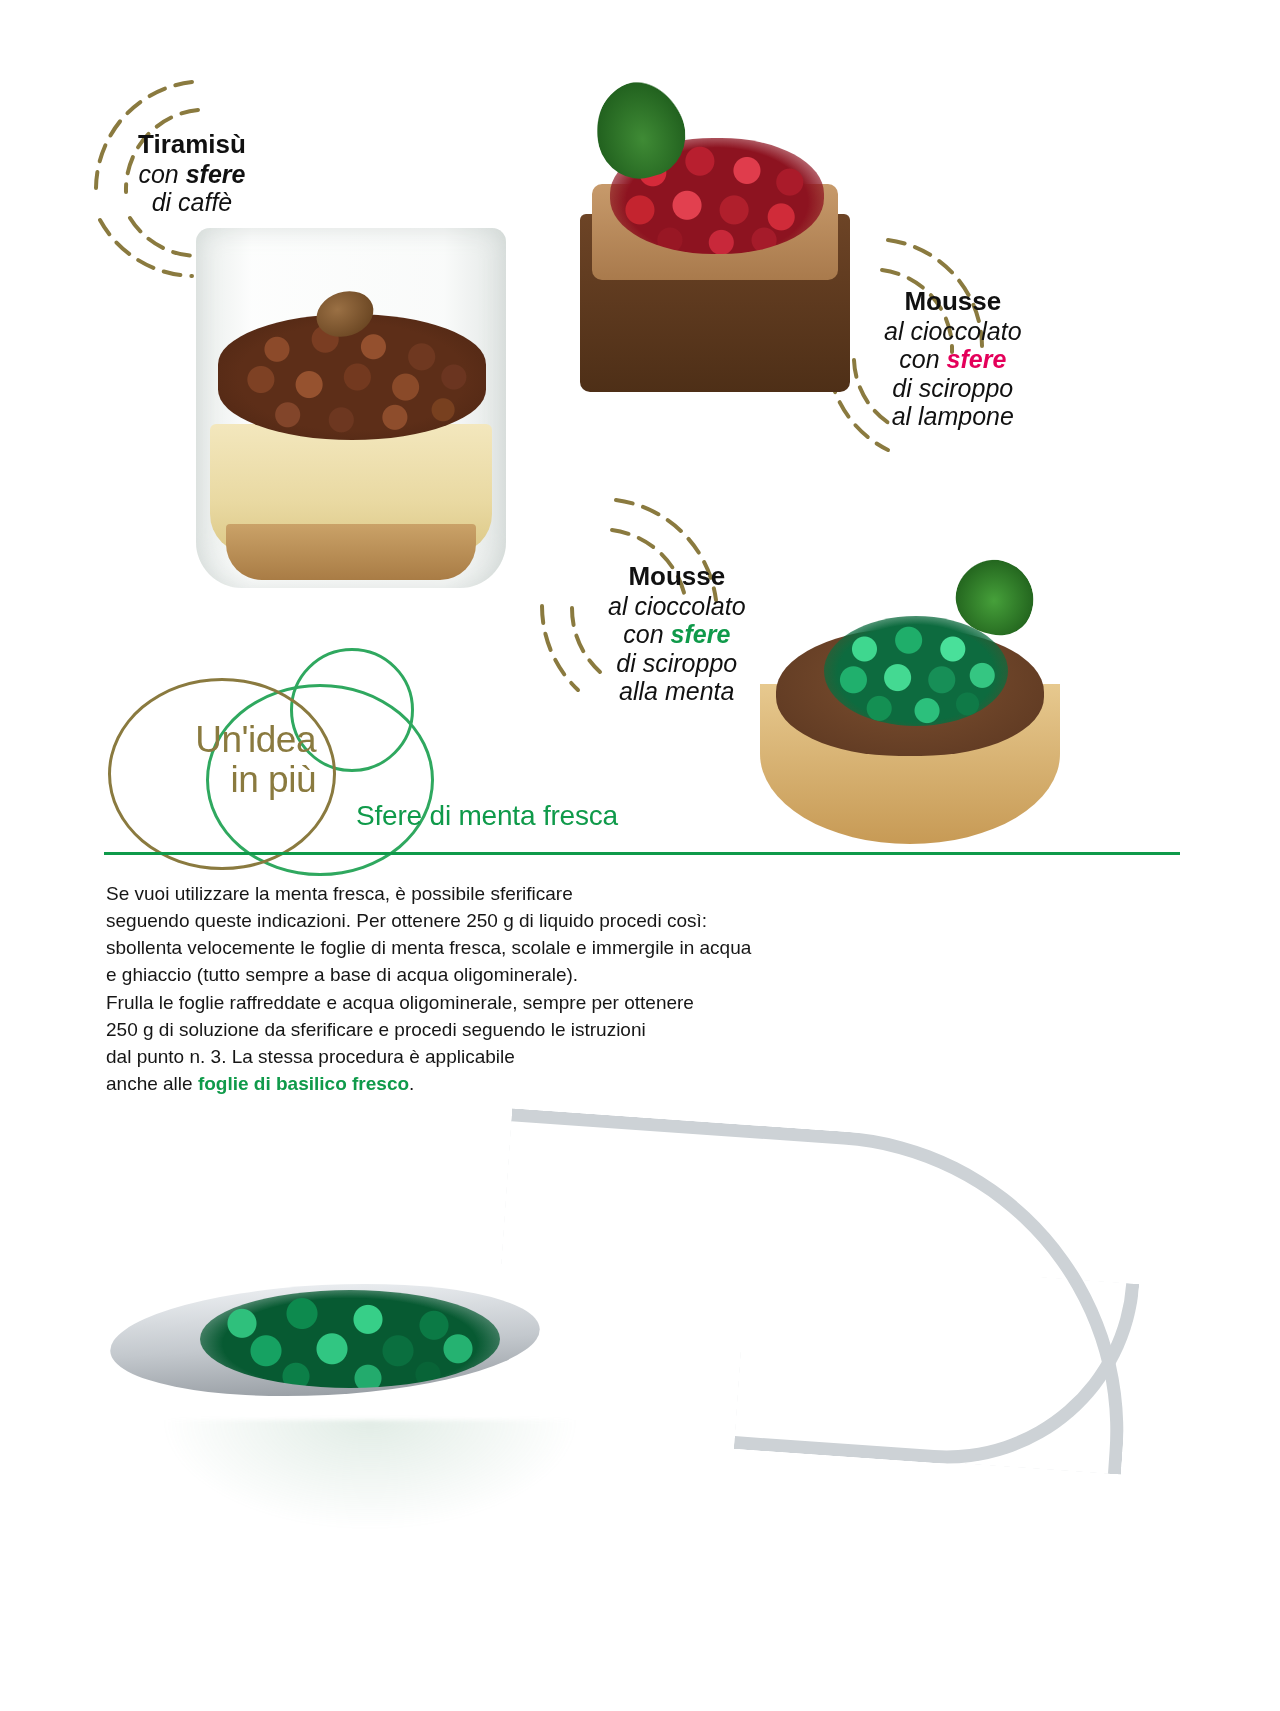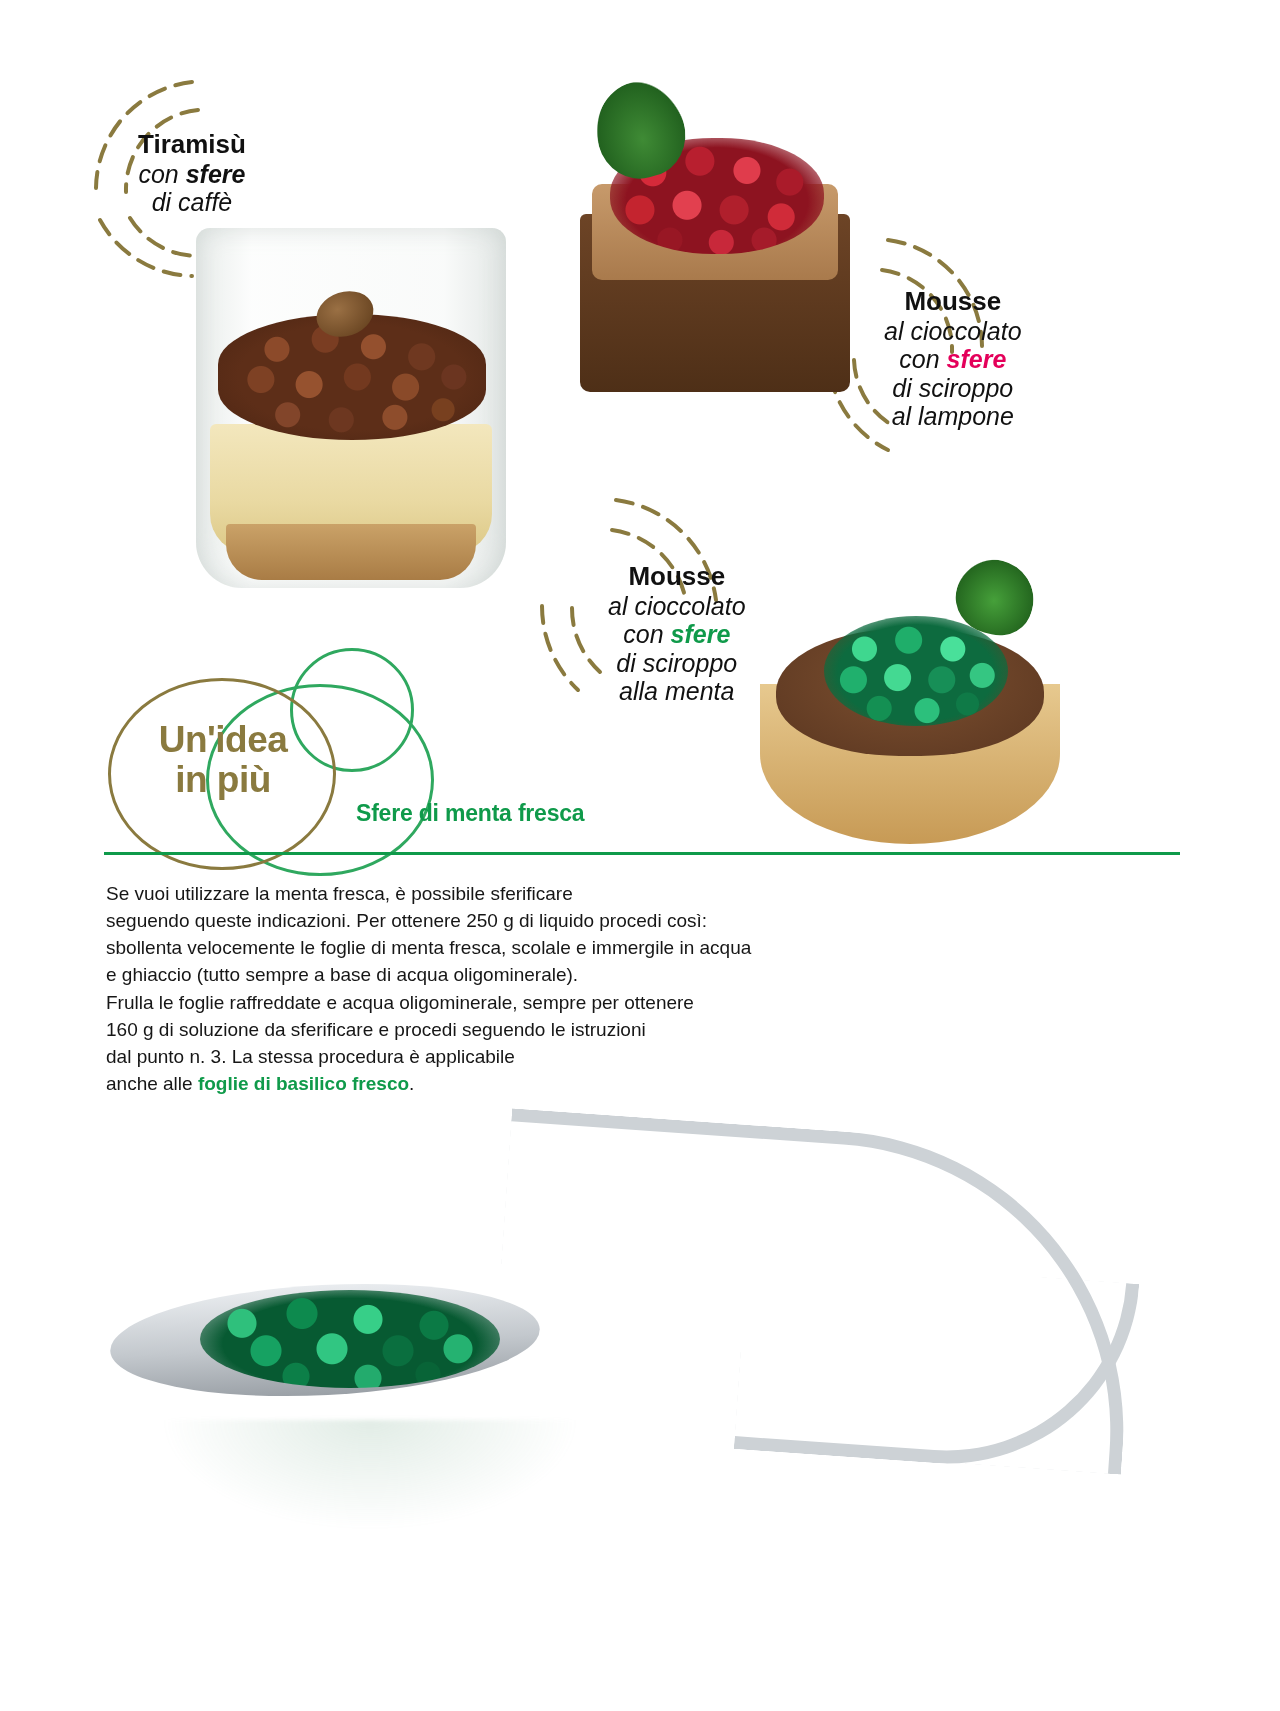--- a/index.html
+++ b/index.html
@@ -44,29 +44,29 @@
   }
   #idea-badge .ring-green-sm{
     position:absolute;left:186px;top:0px;width:118px;height:118px;
     border:3px solid #2fa85f;border-radius:50%;
   }
   #idea-badge .ring-green-lg{
     position:absolute;left:102px;top:36px;width:222px;height:186px;
     border:3px solid #2fa85f;border-radius:50%;
   }
   #idea-badge .idea-text{
-    position:absolute;left:26px;top:72px;width:186px;text-align:center;
-    color:#8a7a3f;font-weight:bold;font-size:37px;line-height:1.08;
+    position:absolute;left:26px;top:72px;width:186px;text-align:right;
+    color:#8a7a3f;font-weight:normal;font-size:37px;line-height:1.08;
     letter-spacing:-0.5px;
   }
 
   
   #section-heading{
     position:absolute;left:356px;top:800px;
-    color:#0f9a4a;font-weight:bold;font-size:23px;letter-spacing:-0.2px;
+    color:#0f9a4a;font-weight:normal;font-size:28px;letter-spacing:-0.2px;
   }
   #section-rule{
     position:absolute;left:104px;top:852px;width:1076px;height:3px;background:#0f9a4a;
   }
 
   
   #body-copy{
     position:absolute;left:106px;top:880px;width:1080px;
     font-size:19px;line-height:1.43;color:#161616;
   }
@@ -315,21 +315,21 @@
 
 <div id="section-heading">Sfere di menta fresca</div>
 <div id="section-rule"></div>
 
 <div id="body-copy">
   <p>Se vuoi utilizzare la menta fresca, è possibile sferificare</p>
   <p>seguendo queste indicazioni. Per ottenere 250 g di liquido procedi così:</p>
   <p>sbollenta velocemente le foglie di menta fresca, scolale e immergile in acqua</p>
   <p>e ghiaccio (tutto sempre a base di acqua oligominerale).</p>
   <p>Frulla le foglie raffreddate e acqua oligominerale, sempre per ottenere</p>
-  <p>160 g di soluzione da sferificare e procedi seguendo le istruzioni</p>
+  <p>250 g di soluzione da sferificare e procedi seguendo le istruzioni</p>
   <p>dal punto n. 3. La stessa procedura è applicabile</p>
   <p><span>anche alle </span><span class="green-bold">foglie di basilico fresco</span><span>.</span></p>
 </div>
 
 <div class="abs" id="photo-spoon">
   <div class="handle"></div>
   <div class="handle2"></div>
   <div class="bowl"></div>
   <div class="pearls"></div>
   <div class="reflection"></div>

